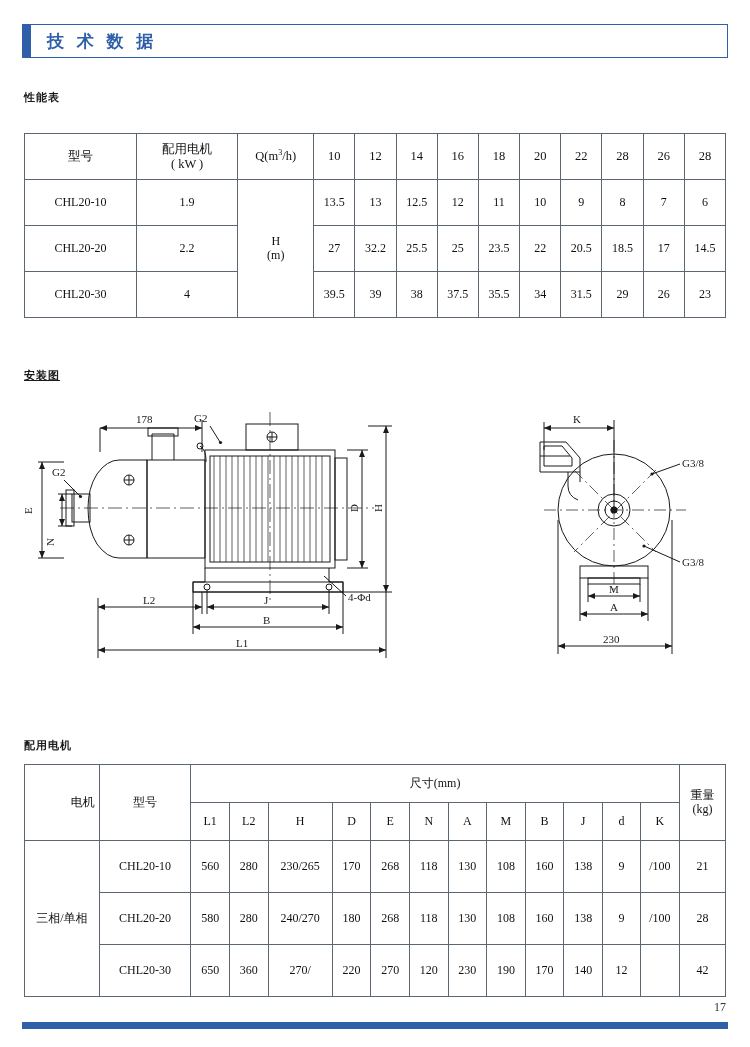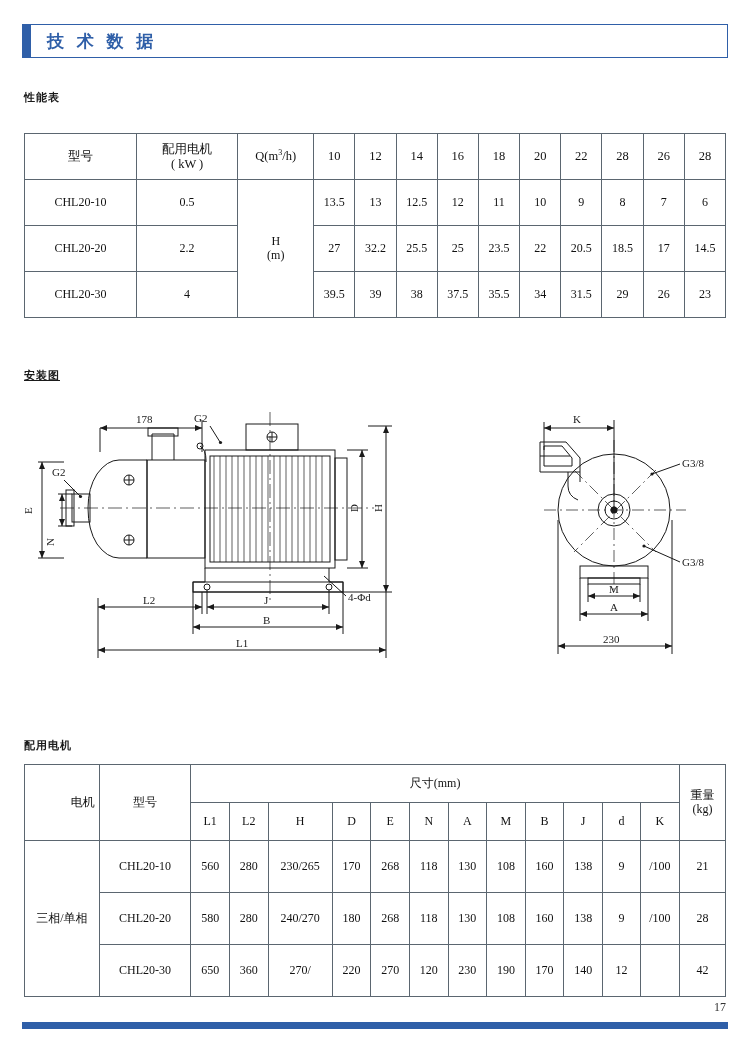--- a/index.html
+++ b/index.html
@@ -133,21 +133,21 @@
         <td class="c-val hdr">18</td>
         <td class="c-val hdr">20</td>
         <td class="c-val hdr">22</td>
         <td class="c-val hdr">28</td>
         <td class="c-val hdr">26</td>
         <td class="c-val hdr">28</td>
       </tr>
 
       <tr>
         <td>CHL20-10</td>
-        <td>0.5</td>
+        <td>1.9</td>
         <td rowspan="3">
           <span class="hline">H</span>
           <span class="hline">(m)</span>
         </td>
         <td>13.5</td>
         <td>13</td>
         <td>12.5</td>
         <td>12</td>
         <td>11</td>
         <td>10</td>

